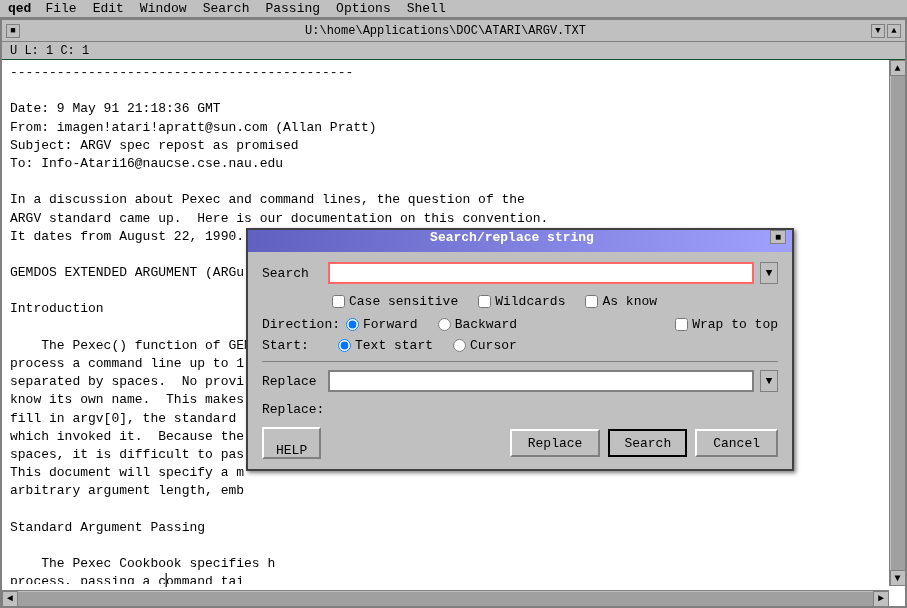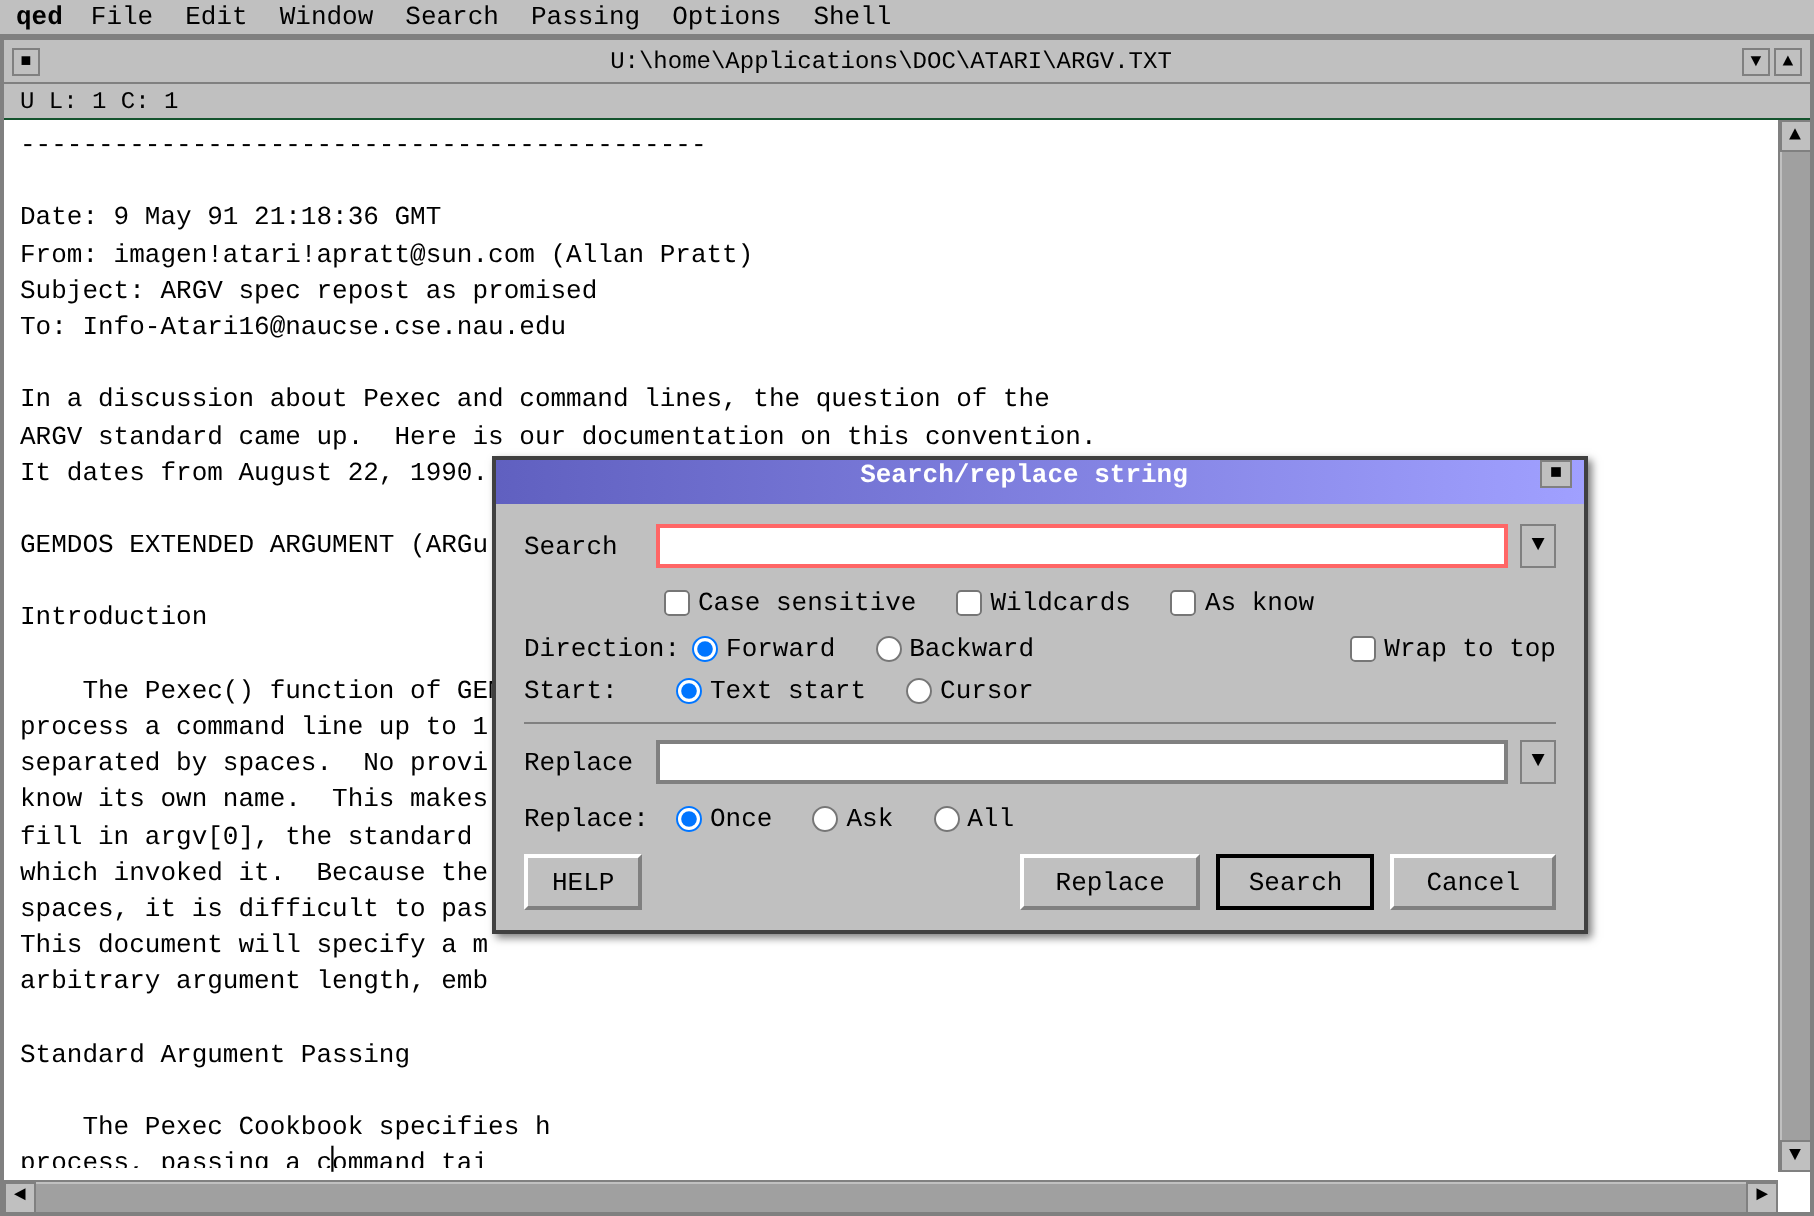--- a/index.html
+++ b/index.html
@@ -305,21 +305,21 @@
       cursor: pointer;
       font-family: 'Courier New', Courier, monospace;
       min-width: 70px;
     }
     .dialog-btn.default {
       border: 2px solid #000;
       padding: 0 14px;
     }
     .help-btn {
       height: 28px;
-      padding: 4px 12px;
+      padding: 14px 12px;
       background: #c0c0c0;
       border: 2px solid;
       border-color: #ffffff #808080 #808080 #ffffff;
       font-size: 13px;
       cursor: pointer;
       font-family: 'Courier New', Courier, monospace;
     }
 
     .cursor-indicator {
       position: absolute;
@@ -474,34 +474,20 @@
     <hr class="divider">
 
     <div class="search-row">
       <span class="field-label">Replace</span>
       <input type="text" class="text-input text-input-normal" value="" style="">
       <div class="arrow-btn">▼</div>
     </div>
 
     <div class="direction-row">
       <span class="row-label">Replace:</span>
-      <div class="radio-group">
-        <label class="radio-item">
-          <input type="radio" name="replace" checked="" style="">
-          <span>Once</span>
-        </label>
-        <label class="radio-item">
-          <input type="radio" name="replace" style="">
-          <span>Ask</span>
-        </label>
-        <label class="radio-item">
-          <input type="radio" name="replace" style="">
-          <span>All</span>
-        </label>
-      </div>
     </div>
 
     <div class="button-row">
       <button class="help-btn">HELP</button>
       <div style="display:flex; gap:8px;">
         <button class="dialog-btn">Replace</button>
         <button class="dialog-btn default">Search</button>
         <button class="dialog-btn">Cancel</button>
       </div>
     </div>

